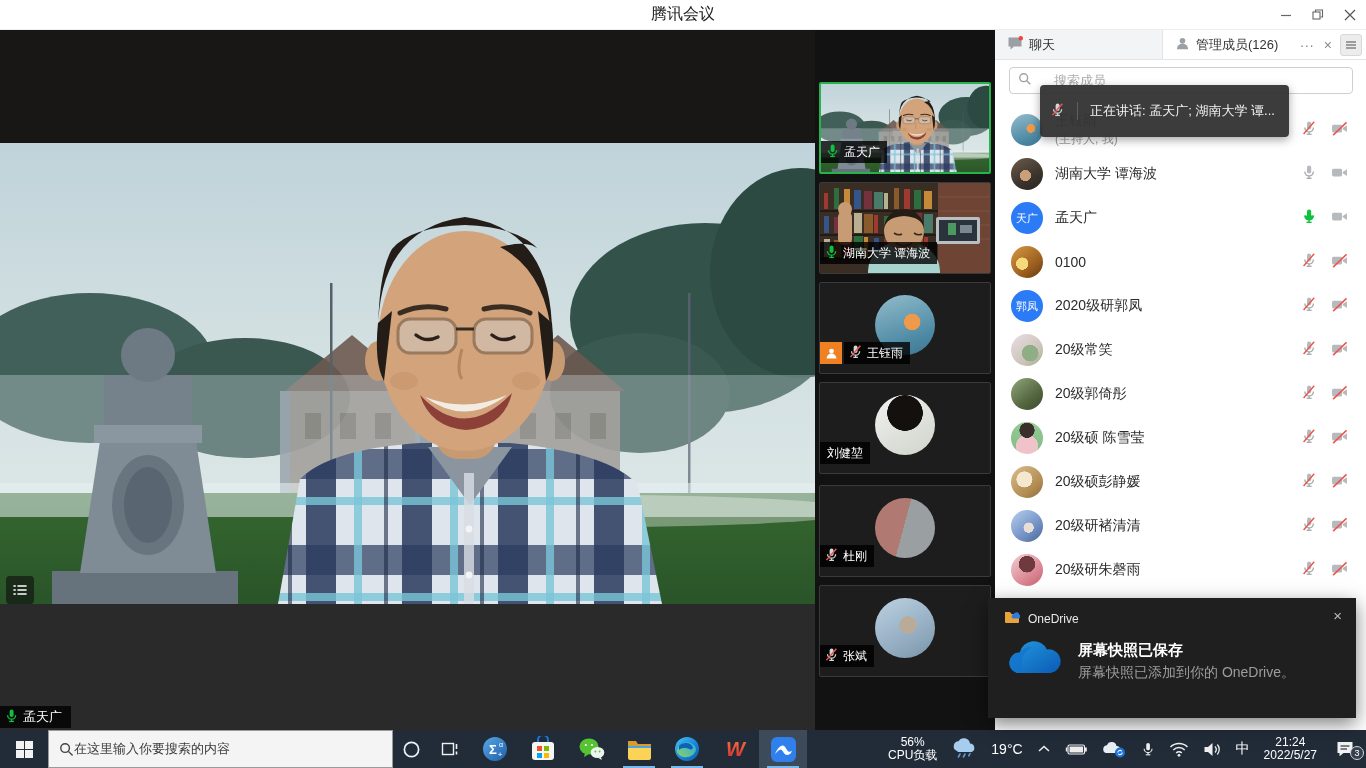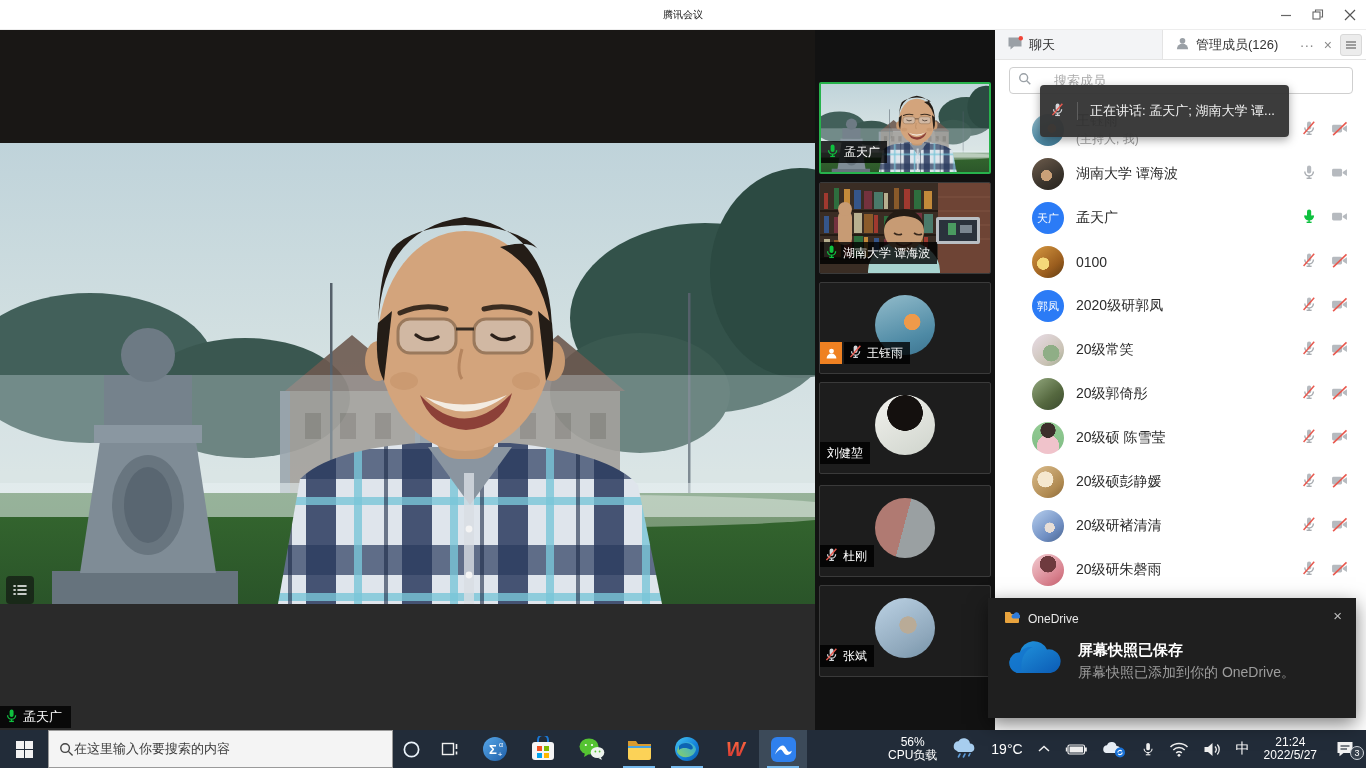--- a/index.html
+++ b/index.html
@@ -1,21 +1,21 @@
 <!DOCTYPE html>
 <html><head>
 <meta charset="utf-8">
 <style>
   html,body{margin:0;padding:0;background:#000;}
   *{box-sizing:border-box;font-family:"Liberation Sans","DejaVu Sans",sans-serif;}
   #screen{position:relative;width:1366px;height:768px;overflow:hidden;background:#fff;}
 
   
   .titlebar{position:absolute;left:0;top:0;width:1366px;height:30px;background:#ffffff;display:flex;align-items:center;justify-content:center;border-bottom:1px solid #ededed;}
-  .titlebar .title{font-size:10px;color:#1a1a1a;}
+  .titlebar .title{font-size:16px;color:#1a1a1a;}
   .win-controls{position:absolute;right:0;top:0;height:30px;display:flex;}
   .win-btn{width:32px;height:30px;display:flex;align-items:center;justify-content:center;color:#666;}
   .win-btn svg{display:block}
 
   
   .stage{position:absolute;left:0;top:30px;width:815px;height:700px;background:#191715;}
   .stage-video{position:absolute;left:0;top:113px;width:815px;height:461px;}
   .stage-bottom{position:absolute;left:0;top:574px;width:815px;height:126px;background:#2a2a2a;}
   .layout-toggle{position:absolute;left:6px;top:546px;width:28px;height:28px;background:rgba(15,15,15,.62);border-radius:4px;display:flex;align-items:center;justify-content:center;}
   .stage-badge{position:absolute;left:0;top:676px;height:22px;background:rgba(0,0,0,.78);display:flex;align-items:center;gap:4px;padding:0 9px 0 4px;}
@@ -41,21 +41,21 @@
   .tab.members{flex:1;background:#fff;}
   .tab-tools{display:flex;align-items:center;gap:10px;padding-right:8px;background:#fff;color:#8a8a8a;}
   .tab-tools .t{font-size:14px;line-height:1;}
   .panel-menu-btn{width:22px;height:22px;margin:4px 4px 0 0;background:#ececec;border:1px solid #d8d8d8;border-radius:3px;display:flex;align-items:center;justify-content:center;}
   .searchrow{position:absolute;left:0;top:30px;width:371px;height:40px;}
   .searchbox{position:absolute;left:14px;top:7px;width:344px;height:27px;border:1px solid #cfcfcf;border-radius:4px;display:flex;align-items:center;gap:20px;padding:0 8px;background:#fff;}
   .searchbox input{border:none;outline:none;flex:1;font-size:13px;color:#333;background:transparent;}
   .searchbox input::placeholder{color:#a8a8a8;}
 
   .member-list{position:absolute;left:0;top:78px;width:371px;bottom:0;overflow:hidden;}
-  .mrow{position:relative;height:44px;display:flex;align-items:center;padding:0 18px 0 16px;margin-left:21px;}
+  .mrow{position:relative;height:44px;display:flex;align-items:center;padding:0 18px 0 16px;}
   .mrow .av{width:32px;height:32px;border-radius:50%;flex:0 0 32px;}
   .mname{margin-left:12px;font-size:14px;color:#2b2b2b;white-space:nowrap;}
   .msub{font-size:12px;color:#9a9a9a;margin-top:1px;}
   .mcol{display:flex;flex-direction:column;justify-content:center;margin-left:12px;}
   .mcol .mname{margin-left:0;}
   .micons{margin-left:auto;display:flex;align-items:center;gap:14px;}
 
   .av{background:#ccc;}
   .av-initials{background:#2b7bf6;color:#fff;display:flex;align-items:center;justify-content:center;font-size:11px;letter-spacing:0;}
   .av-photo-sea{background:radial-gradient(circle at 62% 45%,#ef9a4a 0 16%,rgba(0,0,0,0) 17%),linear-gradient(160deg,#93bccb,#4e8aa5 70%,#3d7490);}

